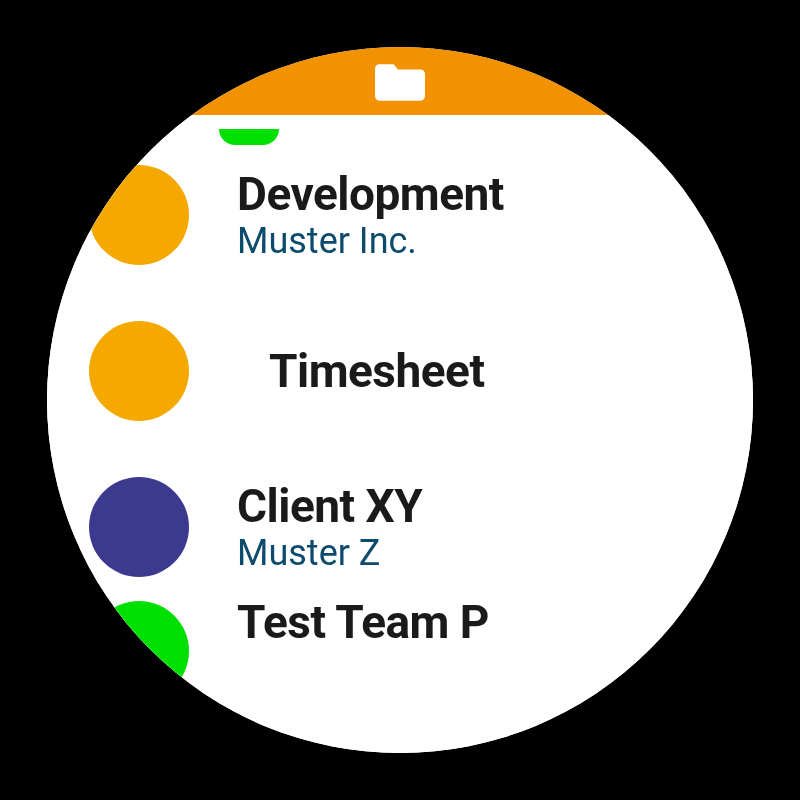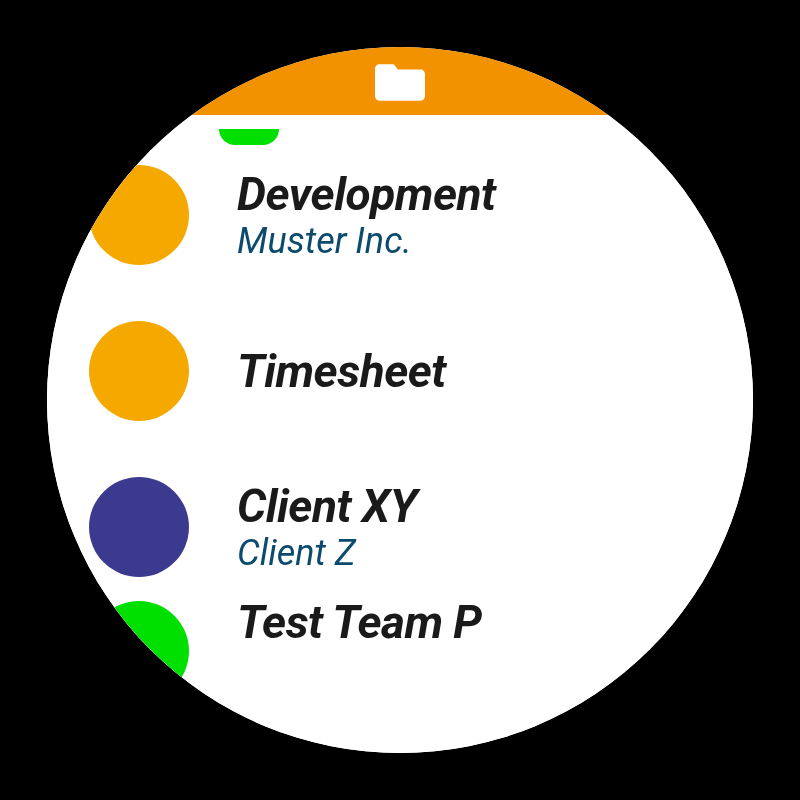--- a/index.html
+++ b/index.html
@@ -59,20 +59,21 @@
       align-items: flex-end;
     }
     .item.partial-bottom {
       min-height: 0;
       height: 90px;
       align-items: flex-start;
       padding-top: 0;
     }
     .item.single-line {
       min-height: 172px;
+      gap: 32px;
     }
     .dot {
       width: 100px;
       height: 100px;
       border-radius: 50%;
       flex-shrink: 0;
       margin-right: 48px;
     }
     .dot.small-top {
       width: 60px;
@@ -81,21 +82,20 @@
       margin-right: 0;
       margin-left: 0;
     }
     .dot.partial-bottom-dot {
       margin-top: 4px;
     }
     .item-text {
       display: flex;
       flex-direction: column;
       justify-content: center;
-      font-style: italic;
     }
     .item-title {
       font-size: 46px;
       font-weight: 700;
       color: #1a1a1a;
       line-height: 1.1;
       letter-spacing: -0.5px;
     }
     .item-subtitle {
       font-size: 36px;
@@ -135,21 +135,21 @@
       <div class="dot" style="background:#f5a800"></div>
       <div class="item-text">
         <div class="item-title">Timesheet</div>
       </div>
     </div>
 
     <div class="item">
       <div class="dot" style="background:#3c3a8f"></div>
       <div class="item-text">
         <div class="item-title">Client XY</div>
-        <div class="item-subtitle">Client Z</div>
+        <div class="item-subtitle">Muster Z</div>
       </div>
     </div>
 
     <div class="item partial-bottom">
       <div class="dot partial-bottom-dot" style="background:#00e000"></div>
       <div class="item-text">
         <div class="item-title">Test Team P</div>
       </div>
     </div>
   </div>

